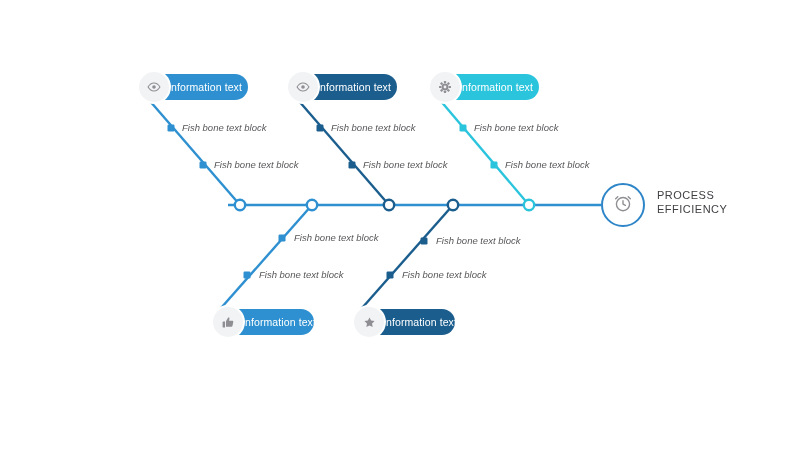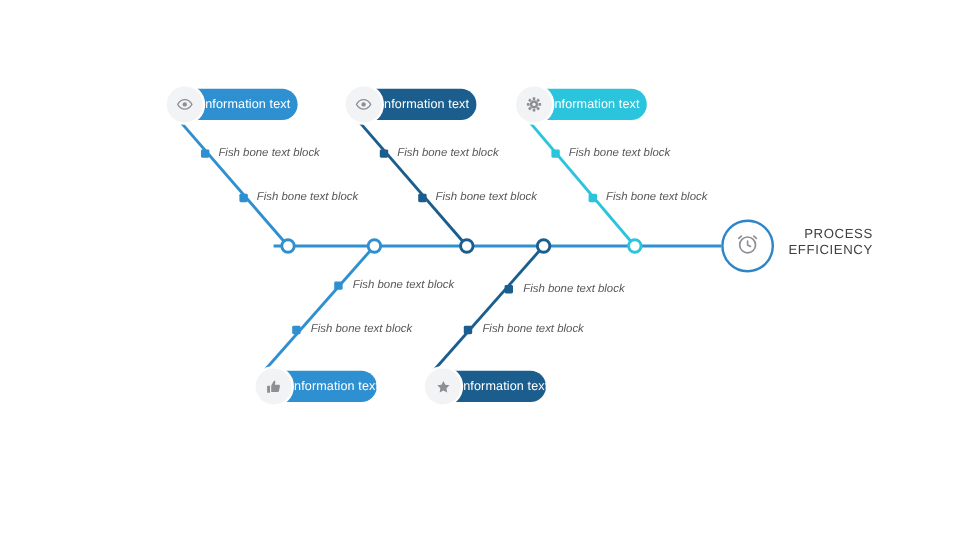--- a/index.html
+++ b/index.html
@@ -11,21 +11,20 @@
     width: 800px;
     height: 450px;
     font-family: "Liberation Sans", sans-serif;
     overflow: hidden;
   }
   #stage {
     position: relative;
     width: 800px;
     height: 450px;
     background: #ffffff;
-    text-align: right;
   }
   #fishbone-svg {
     position: absolute;
     left: 0;
     top: 0;
     width: 800px;
     height: 450px;
   }
   .overlay-layer {
     position: absolute;

